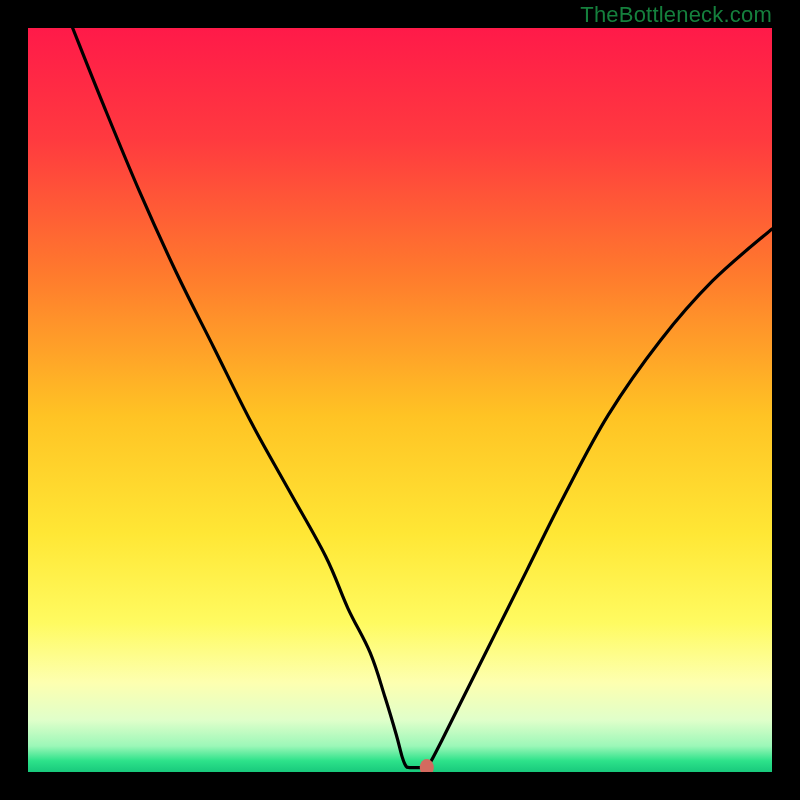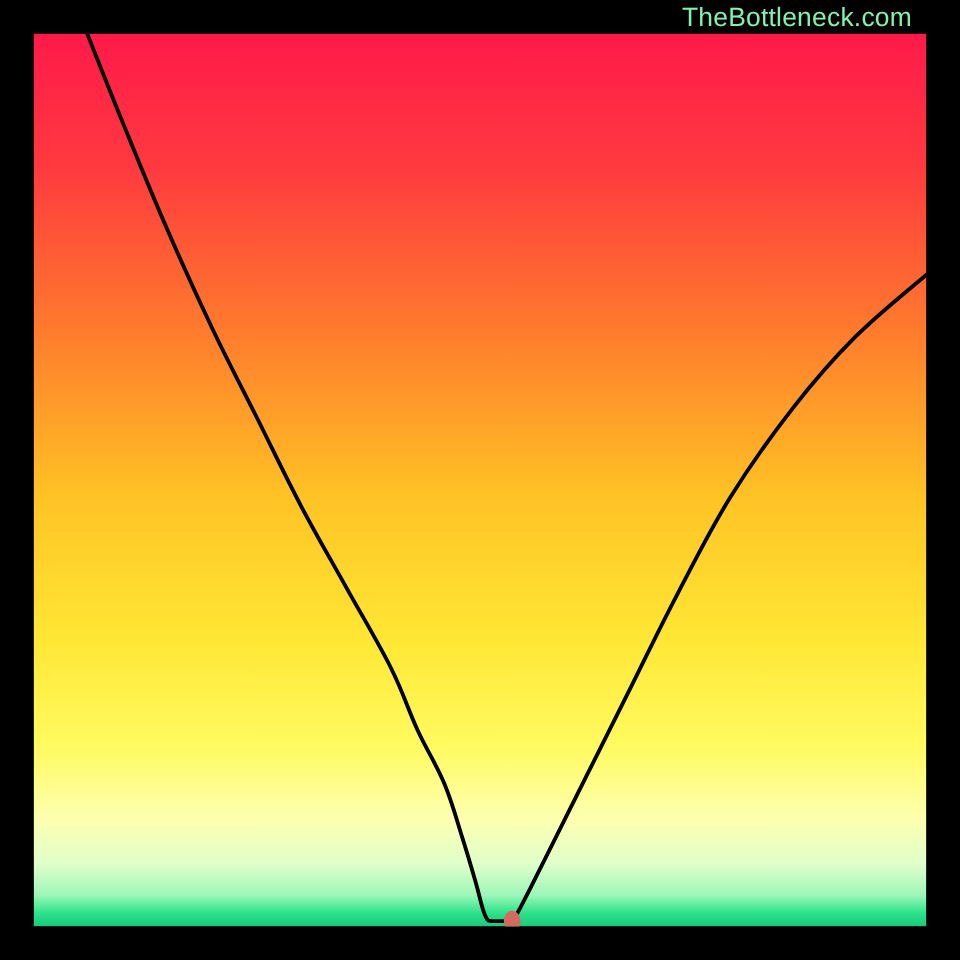--- a/index.html
+++ b/index.html
@@ -22,24 +22,24 @@
   .plot-area {
     position: absolute;
     top: 28px;
     left: 28px;
     width: 744px;
     height: 744px;
   }
   .watermark {
     position: absolute;
     top: 2px;
-    right: 40px;
+    right: 28px;
     font-size: 22px;
     font-weight: 500;
-    color: #86efac;
+    color: #15803d;
     letter-spacing: 0.2px;
   }
   svg {
     display: block;
   }
 </style>
 </head>
 <body>
 
 <div class="frame">

